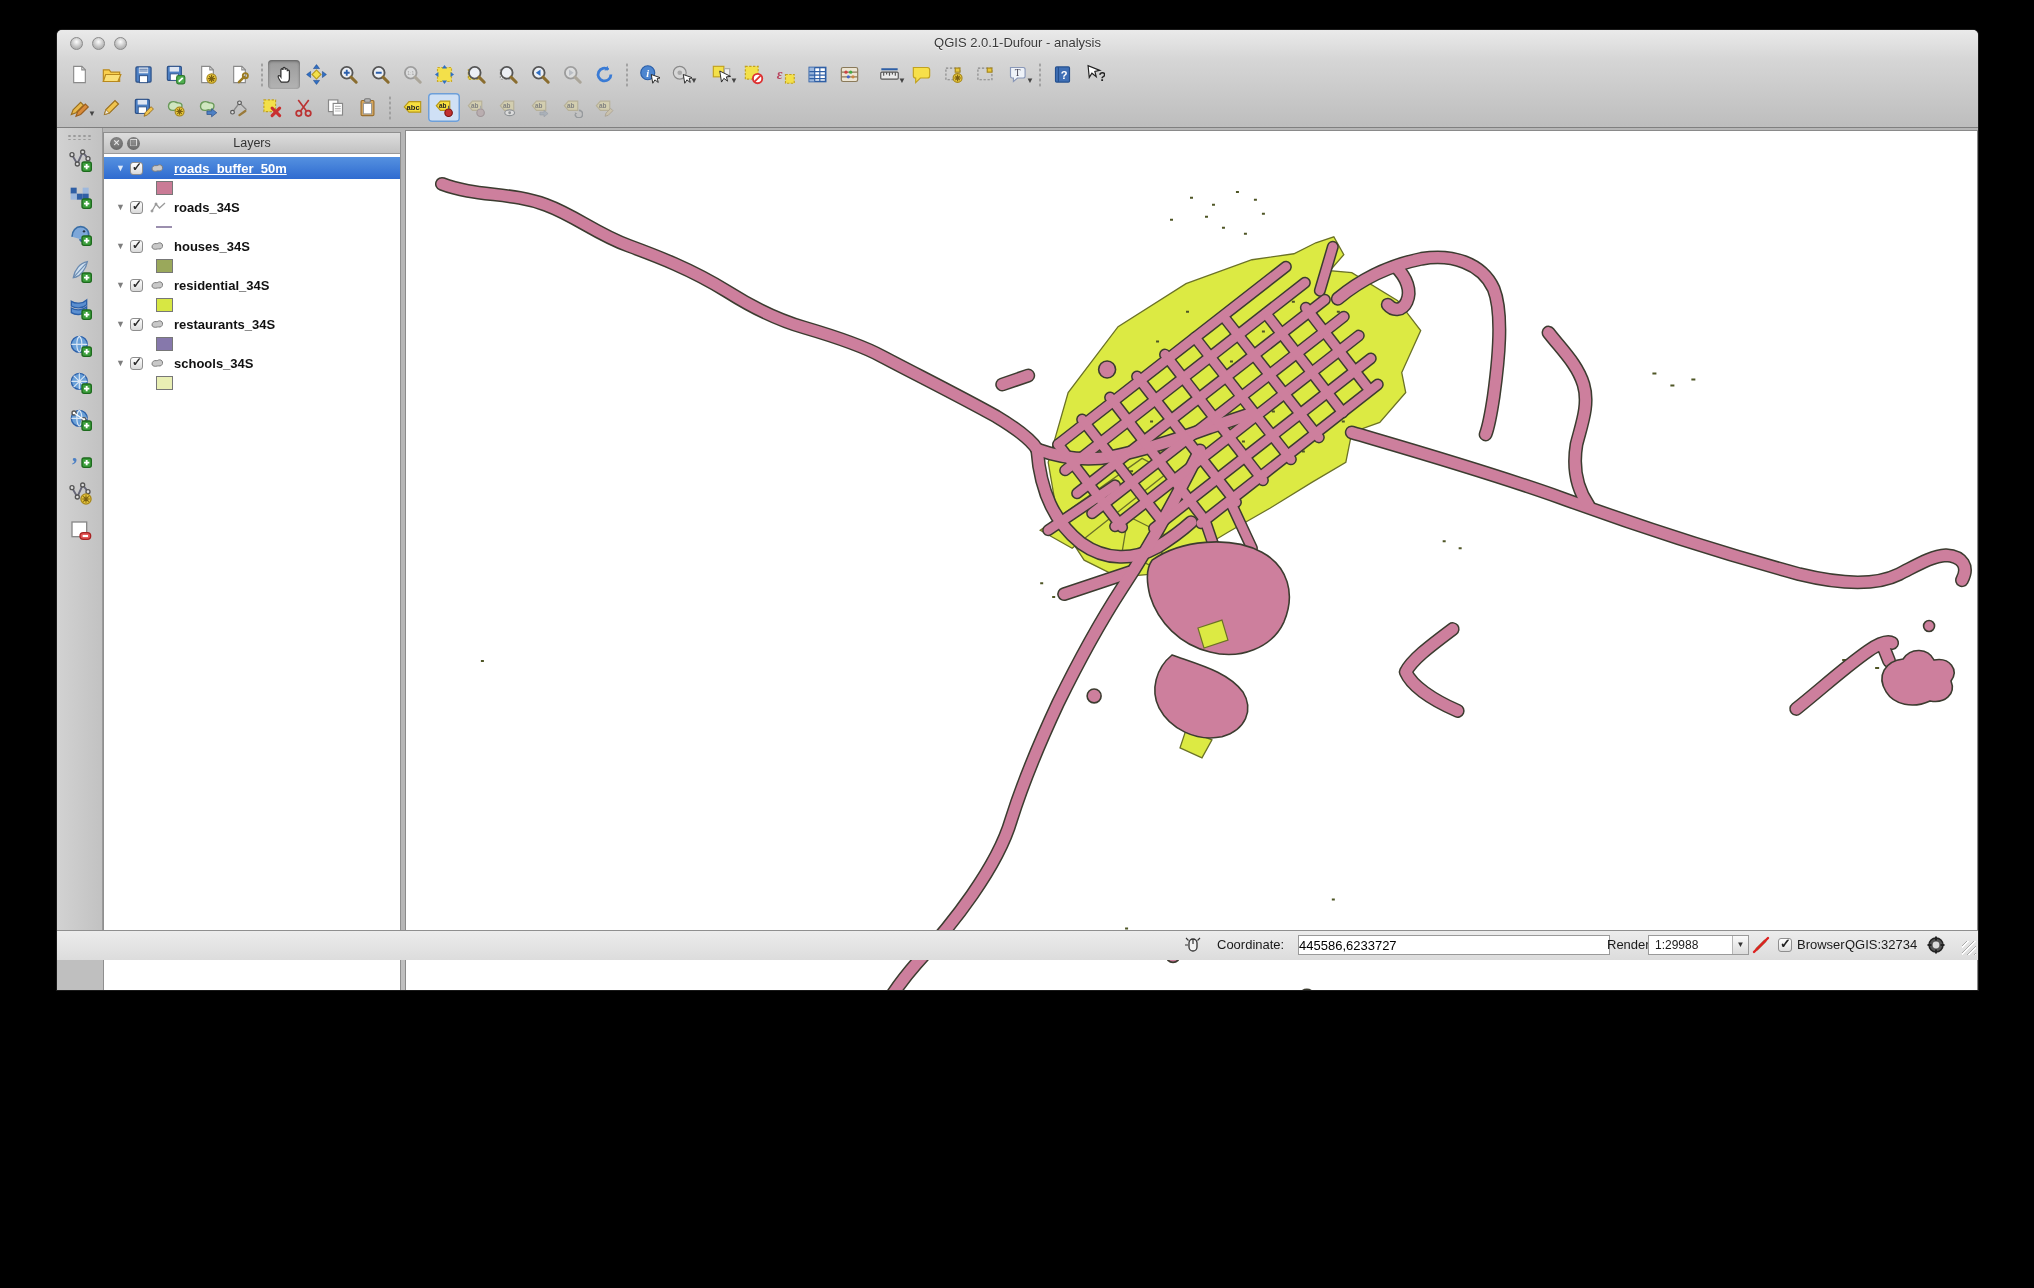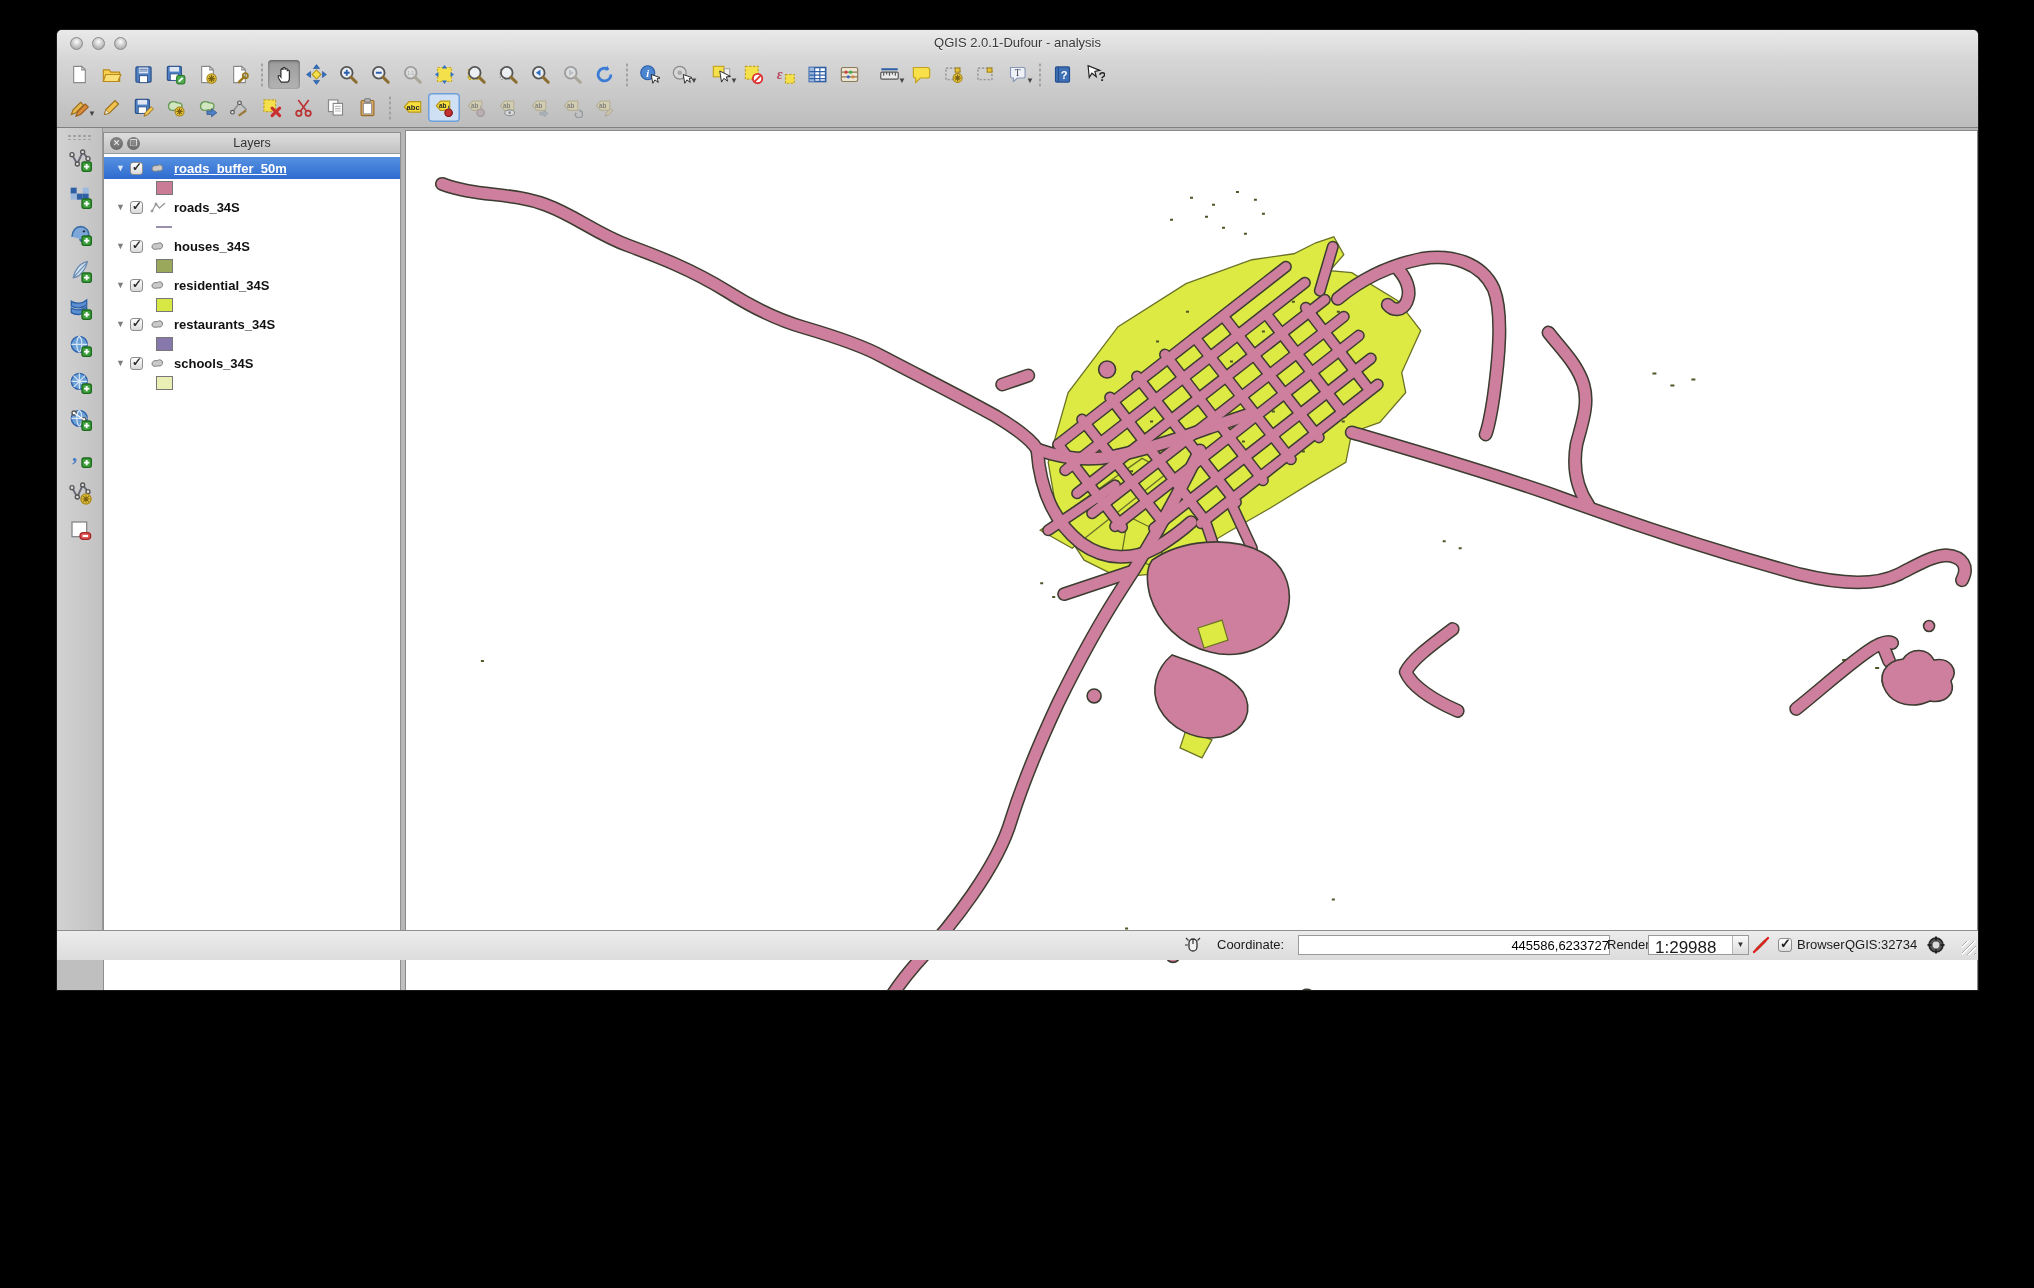--- a/index.html
+++ b/index.html
@@ -58,23 +58,23 @@
   .out1{stroke:var(--outline);stroke-width:14;}
   .fil1{stroke:var(--pink);stroke-width:11;}
   .out2{stroke:var(--outline);stroke-width:12;}
   .fil2{stroke:var(--pink);stroke-width:9;}
   .lump{fill:var(--pink);stroke:var(--outline);stroke-width:1.6;}
   .ypatch{fill:var(--yellow);stroke:var(--olive);stroke-width:1.2;}
   
   #statusbar{position:absolute;left:0;bottom:0;width:100%;height:30px;background:linear-gradient(#ececec,#dcdcdc);border-top:1px solid #8f8f8f;font-size:13px;color:#1a1a1a;}
   .sb{position:absolute;top:6px;}
   .sbicon{width:20px;height:20px;top:4px;}
-  #coordfield{left:1241px;top:4px;width:312px;height:20px;border:1px solid #9a9a9a;background:#fff;text-align:right;font-size:13px;font-family:"Liberation Sans",sans-serif;padding:0;}
+  #coordfield{left:1241px;top:4px;width:312px;height:20px;border:1px solid #9a9a9a;background:#fff;text-align:left;font-size:13px;font-family:"Liberation Sans",sans-serif;padding:0;}
   #scalecombo{left:1591px;top:4px;width:101px;height:20px;border:1px solid #9a9a9a;background:#fff;display:flex;}
-  #scalecombo .val{flex:1;padding:2px 0 0 6px;font-size:17px;}
+  #scalecombo .val{flex:1;padding:2px 0 0 6px;font-size:12px;}
   #scalecombo .arrow{width:16px;border-left:1px solid #b5b5b5;background:linear-gradient(#fafafa,#dcdcdc);text-align:center;font-size:8px;line-height:18px;color:#333;}
   #rendercbx{left:1721px;top:7px;width:14px;height:14px;border:1px solid #8e8e8e;border-radius:3px;background:linear-gradient(#fff,#ddd);position:absolute;}
   #rendercbx:after{content:"✓";position:absolute;left:1px;top:-3px;font-size:13px;font-weight:700;color:#222;}
   #grip{left:1905px;top:10px;width:14px;height:14px;position:absolute;background:repeating-linear-gradient(135deg,transparent 0 3px,#aaa 3px 4px,#fefefe 4px 5px);}
 </style>
 </head>
 <body>
 
 <div id="window">
   <div id="chrome">

